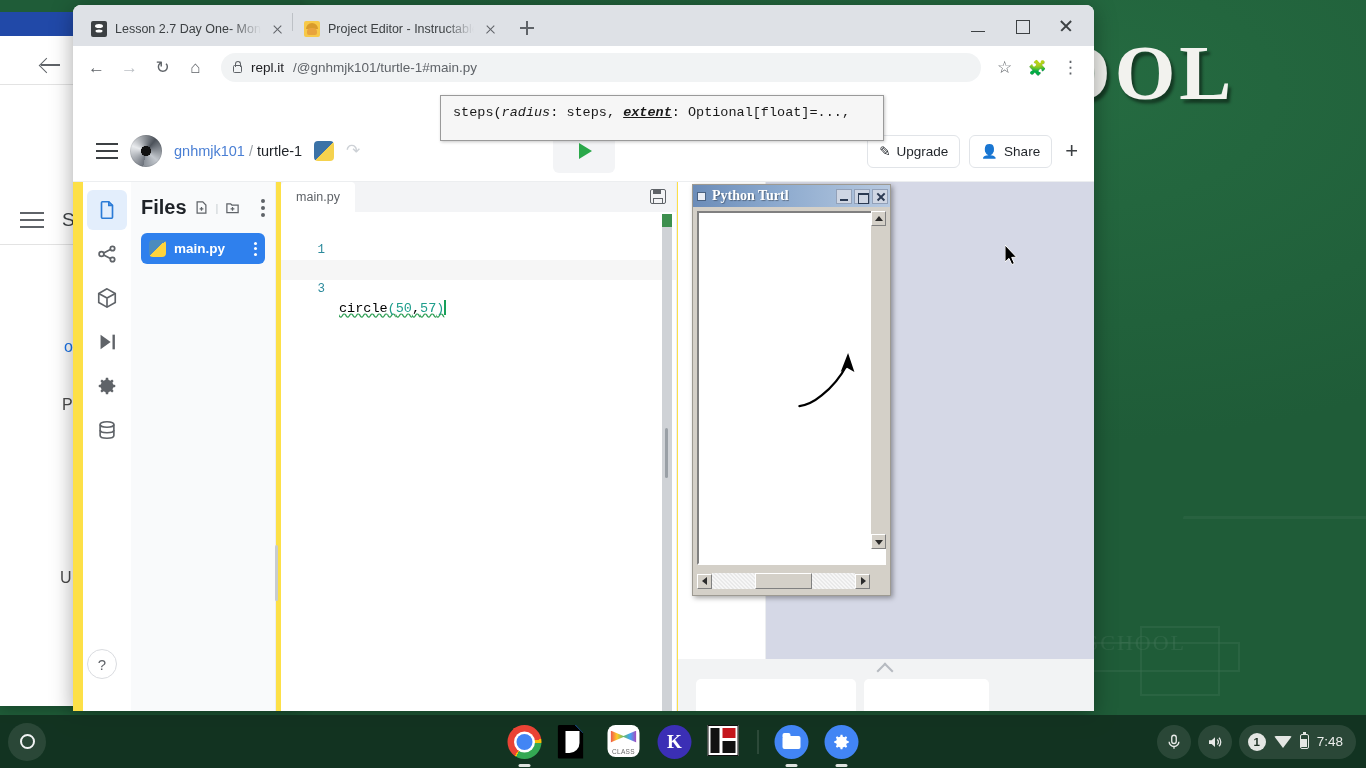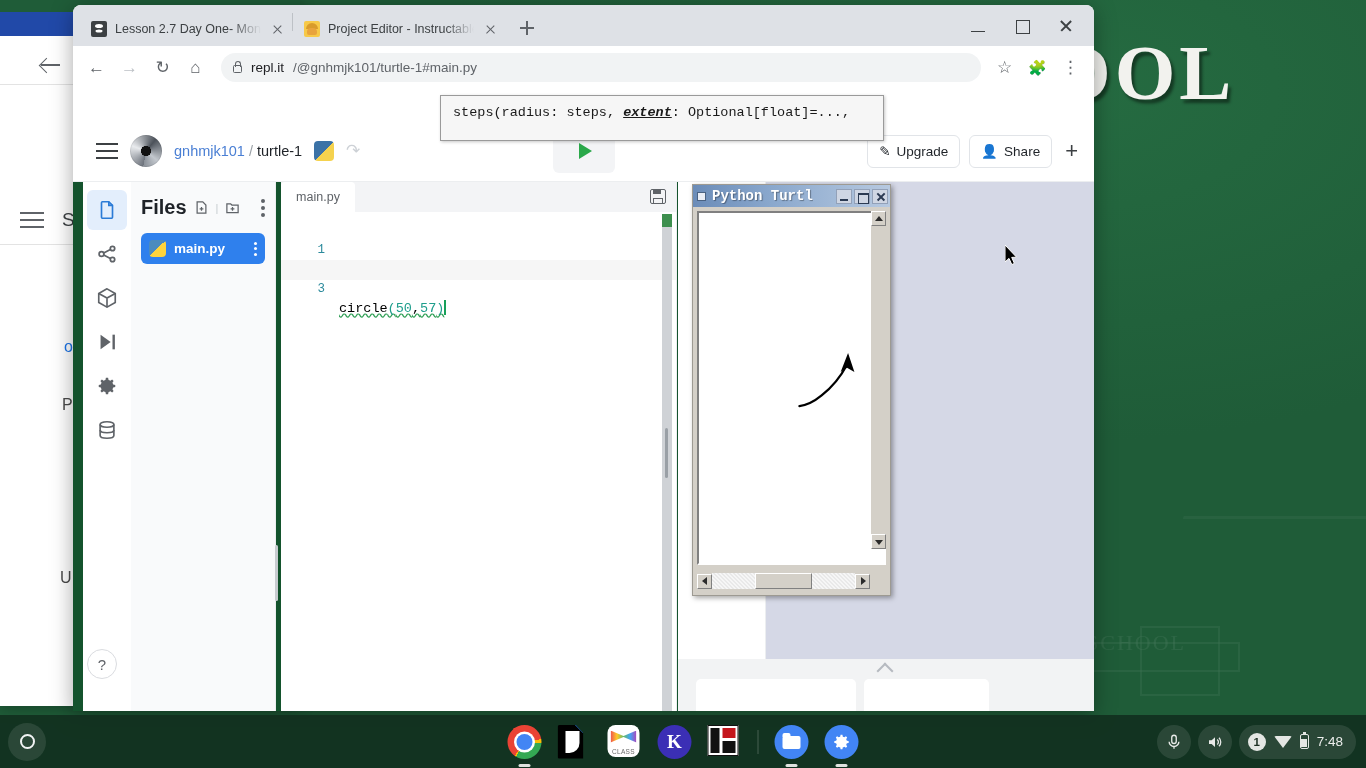--- a/index.html
+++ b/index.html
@@ -263,21 +263,21 @@
   }
   .bm-ico::after {
     content:""; position:absolute; left:2.5px; top:3px; width:10px;height:8px;
     background: repeating-linear-gradient(180deg,#fff 0 1.5px, #9aa0a6 1.5px 3px);
   }
 
   
   #replit {
     position: absolute; left: 0; top: 115px;
     width: 1021px; height: 591px;
-    background: #14532d; overflow: hidden;
+    background: #fde047; overflow: hidden;
   }
   #rl-header {
     height: 62px; display: flex; align-items: center;
     padding: 0 14px; gap: 12px; background: #fff;
     border-bottom: 1px solid #eceef0;
     position: relative;
   }
   .rl-ham { width:22px;height:16px;position:relative;flex:0 0 auto;margin-left:9px;}
   .rl-ham i { position:absolute;left:0;width:22px;height:2px;background:#3c4043;display:block;}
   .rl-ham i:nth-child(1){top:0;} .rl-ham i:nth-child(2){top:7px;} .rl-ham i:nth-child(3){top:14px;}
@@ -468,21 +468,21 @@
   }
   #tw-title {
     height: 22px;
     background: linear-gradient(180deg,#0a246a 0%, #3a6ea5 48%, #2a5d97 52%, #a6caf0 100%);
     background: linear-gradient(90deg,#6b8cb8 0%, #8aa8cd 40%, #b7c9e0 100%);
     display: flex; align-items: center; padding: 0 2px 0 4px; gap: 6px;
   }
   #tw-title .tw-ico { width:9px;height:9px;background:#e9edf5;border:1px solid #4a6282; flex:0 0 auto;}
   #tw-title .tw-label {
     color:#fff; font-size:14px; font-weight:700;
-    font-family: Liberation Mono, monospace;
+    font-family: Liberation Serif, serif;
     text-shadow: 1px 1px 1px rgba(0,0,0,.35);
     white-space: nowrap; overflow: hidden;
   }
   .tw-btns { margin-left:auto; display:flex; gap:2px; align-items:center; }
   .tw-btn {
     width:16px;height:15px; background:#cfd6e3;
     border:1px solid #93a1b8; position:relative;
   }
   .tw-btn.min::after{content:"";position:absolute;left:3px;bottom:2px;width:8px;height:2px;background:#2b3a52;}
   .tw-btn.max::after{content:"";position:absolute;left:3px;top:3px;width:9px;height:8px;border:1.5px solid #2b3a52;border-top-width:2.5px;}
@@ -528,21 +528,21 @@
     background: #f6f6f6;
     border: 1px solid #9a9a9a;
     box-shadow: 1px 1px 3px rgba(0,0,0,.22);
     padding: 6px 10px 7px 12px;
     font-family: "Liberation Mono", monospace;
     font-size: 13.5px; line-height: 22px;
     color: #1a1a1a;
     white-space: nowrap;
     z-index: 40;
   }
-  #tooltip .it { }
+  #tooltip .it { font-style: italic; }
   #tooltip .cur { font-style: italic; font-weight: 700; text-decoration: underline; }
 
   
   #cursor {
     position: absolute; left: 1005px; top: 245px;
     width: 14px; height: 22px; z-index: 90;
   }
 
   
   #shelf {

